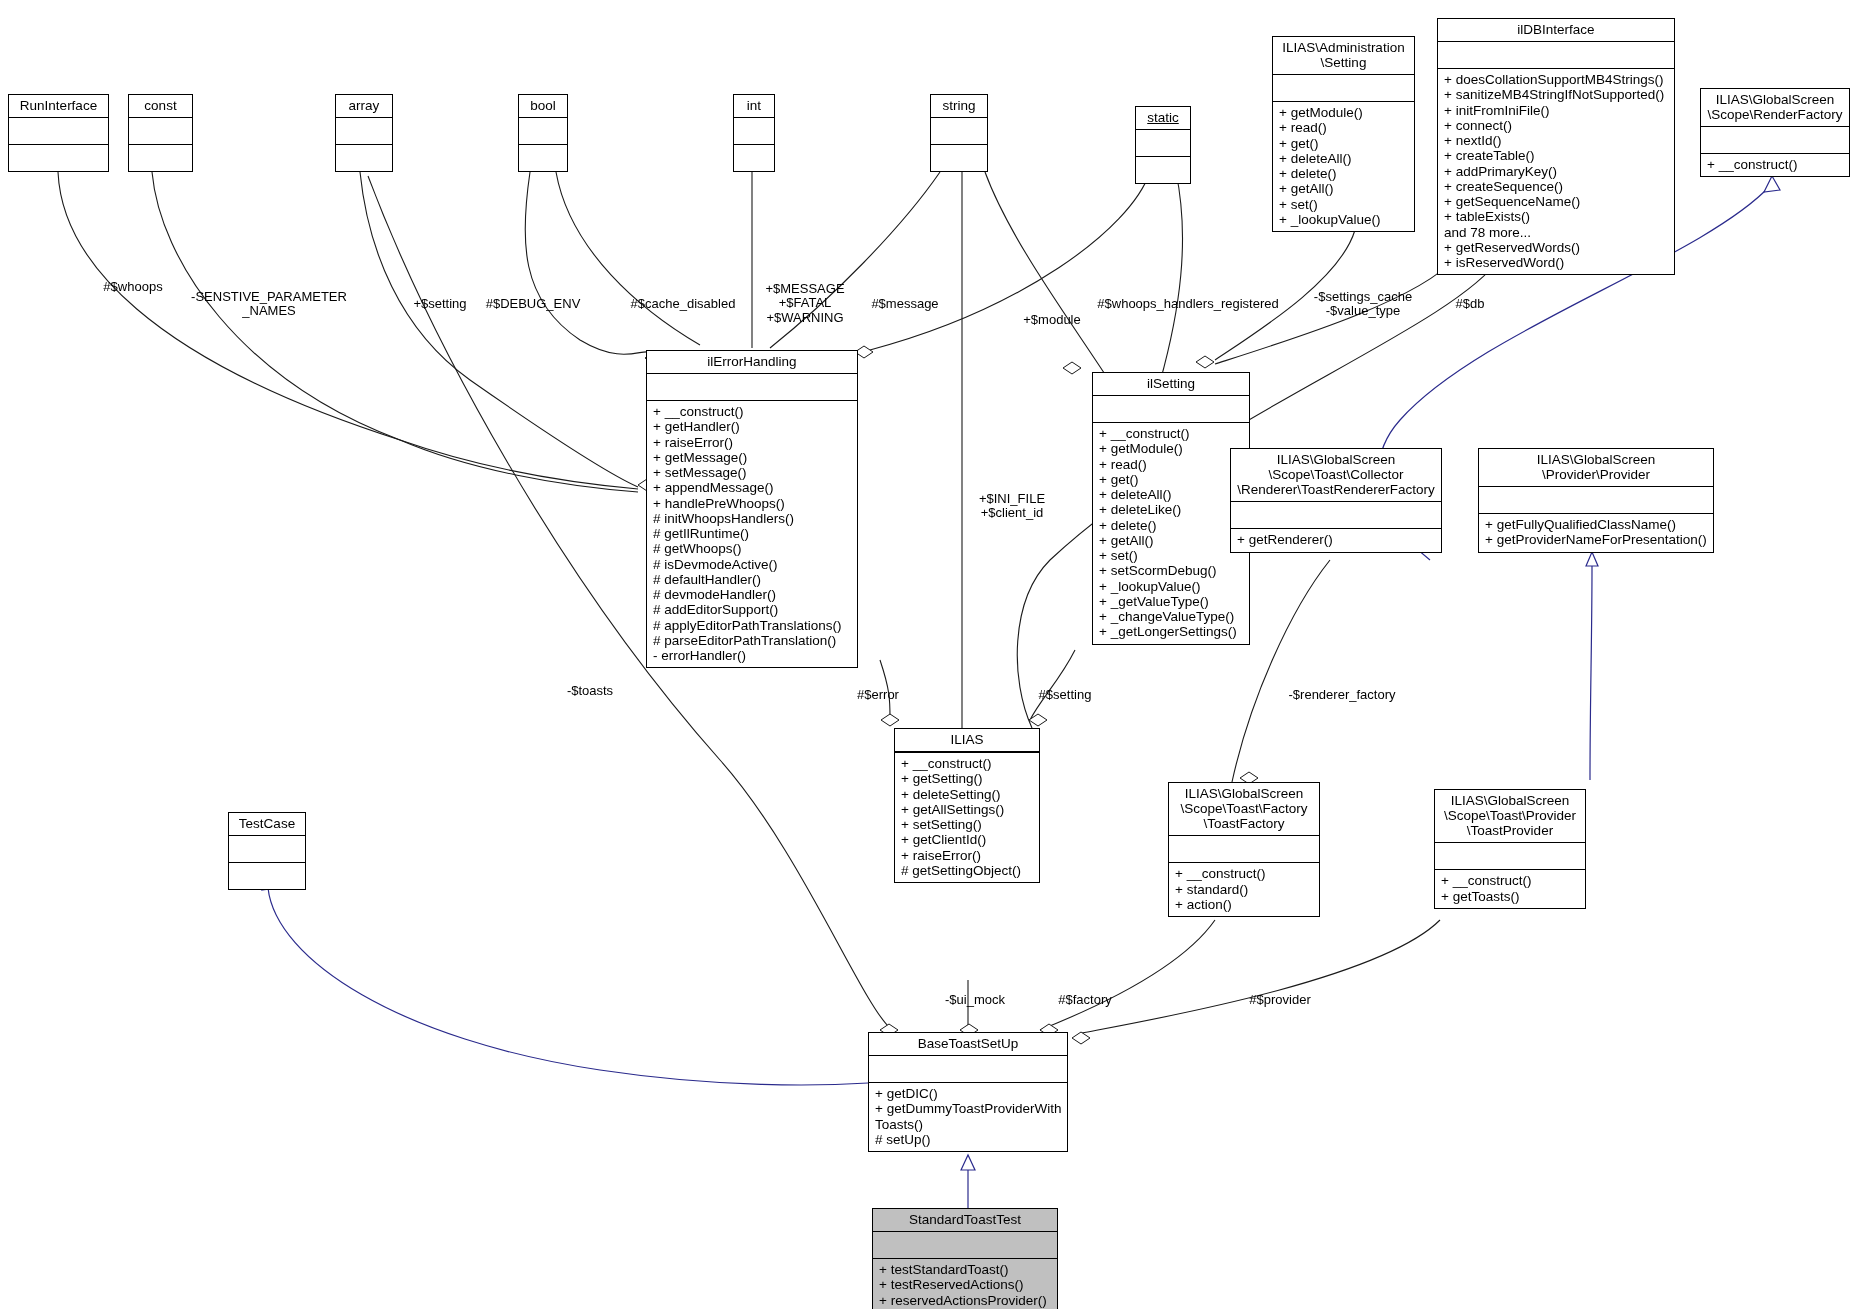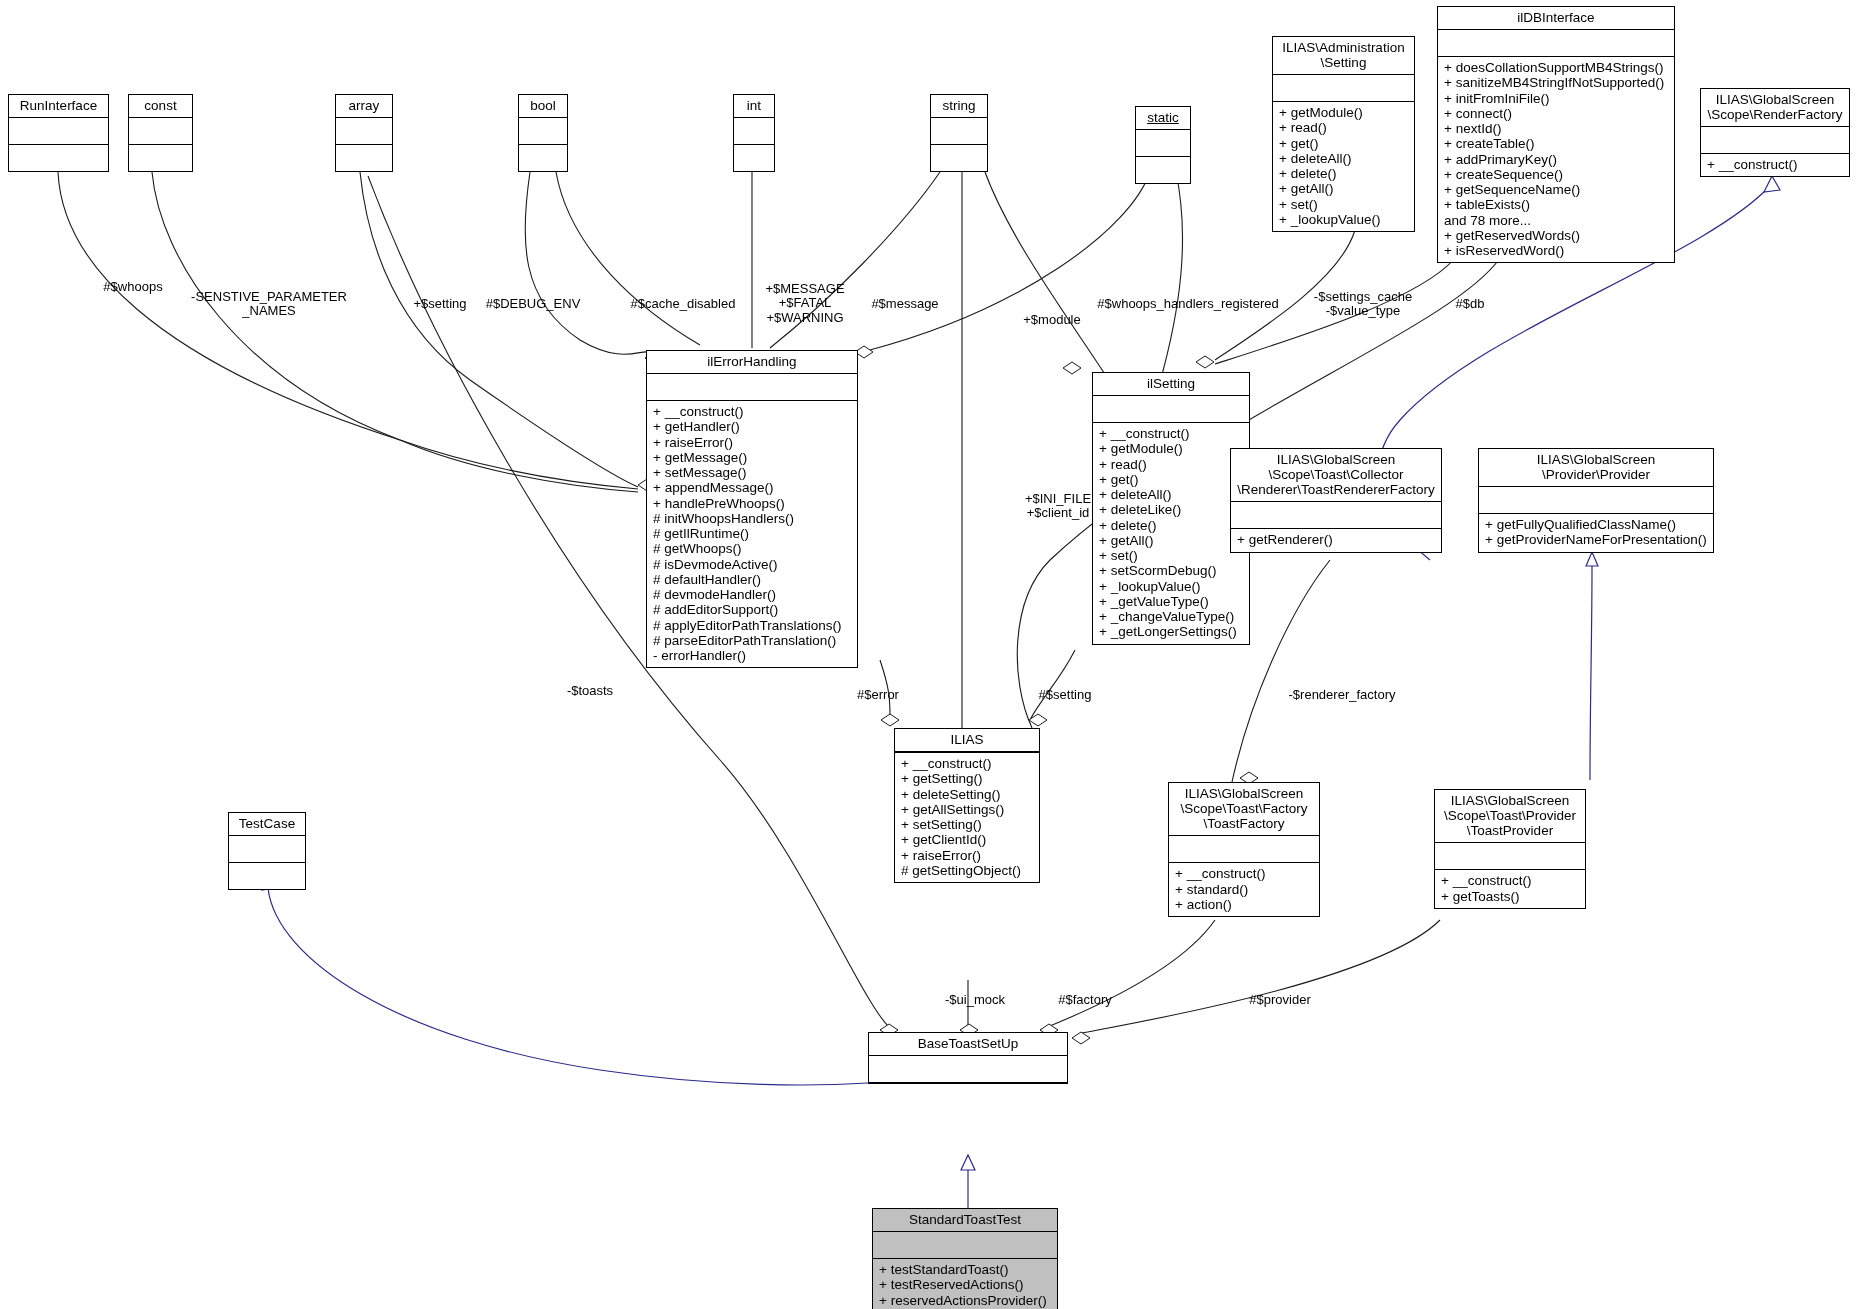--- a/index.html
+++ b/index.html
@@ -207,21 +207,21 @@
       <div class="ops">+ getModule()
 + read()
 + get()
 + deleteAll()
 + delete()
 + getAll()
 + set()
 + _lookupValue()</div>
   </div>
 
-  <div class="node" style="left:1437px; top:6px; width:238px;">
+  <div class="node" style="left:1437px; top:18px; width:238px;">
     <div class="title">ilDBInterface</div>
     <div class="sep"></div>
       <div class="attrs empty"></div>
     <div class="sep"></div>
       <div class="ops">+ doesCollationSupportMB4Strings()
 + sanitizeMB4StringIfNotSupported()
 + initFromIniFile()
 + connect()
 + nextId()
 + createTable()
@@ -351,20 +351,24 @@
       <div class="attrs empty"></div>
     <div class="sep"></div>
       <div class="ops empty"></div>
   </div>
 
   <div class="node" style="left:868px; top:1032px; width:200px;">
     <div class="title">BaseToastSetUp</div>
     <div class="sep"></div>
       <div class="attrs empty"></div>
     <div class="sep"></div>
+      <div class="ops">+ getDIC()
++ getDummyToastProviderWith
+Toasts()
+# setUp()</div>
   </div>
 
   <div class="node filled" style="left:872px; top:1208px; width:186px;">
     <div class="title">StandardToastTest</div>
     <div class="sep"></div>
       <div class="attrs empty"></div>
     <div class="sep"></div>
       <div class="ops">+ testStandardToast()
 + testReservedActions()
 + reservedActionsProvider()</div>
@@ -378,21 +382,21 @@
   <div class="label" style="left:620px; top:297px; width:126px;">#$cache_disabled</div>
   <div class="label" style="left:750px; top:282px; width:110px;">+$MESSAGE
 +$FATAL
 +$WARNING</div>
   <div class="label" style="left:860px; top:297px; width:90px;">#$message</div>
   <div class="label" style="left:1012px; top:313px; width:80px;">+$module</div>
   <div class="label" style="left:1088px; top:297px; width:200px;">#$whoops_handlers_registered</div>
   <div class="label" style="left:1288px; top:290px; width:150px;">-$settings_cache
 -$value_type</div>
   <div class="label" style="left:1440px; top:297px; width:60px;">#$db</div>
-  <div class="label" style="left:1003px; top:492px; width:110px;">+$INI_FILE
+  <div class="label" style="left:957px; top:492px; width:110px;">+$INI_FILE
 +$client_id</div>
   <div class="label" style="left:545px; top:684px; width:90px;">-$toasts</div>
   <div class="label" style="left:838px; top:688px; width:80px;">#$error</div>
   <div class="label" style="left:1022px; top:688px; width:86px;">#$setting</div>
   <div class="label" style="left:1272px; top:688px; width:140px;">-$renderer_factory</div>
   <div class="label" style="left:930px; top:993px; width:90px;">-$ui_mock</div>
   <div class="label" style="left:1040px; top:993px; width:90px;">#$factory</div>
   <div class="label" style="left:1232px; top:993px; width:96px;">#$provider</div>
 
 </div>

